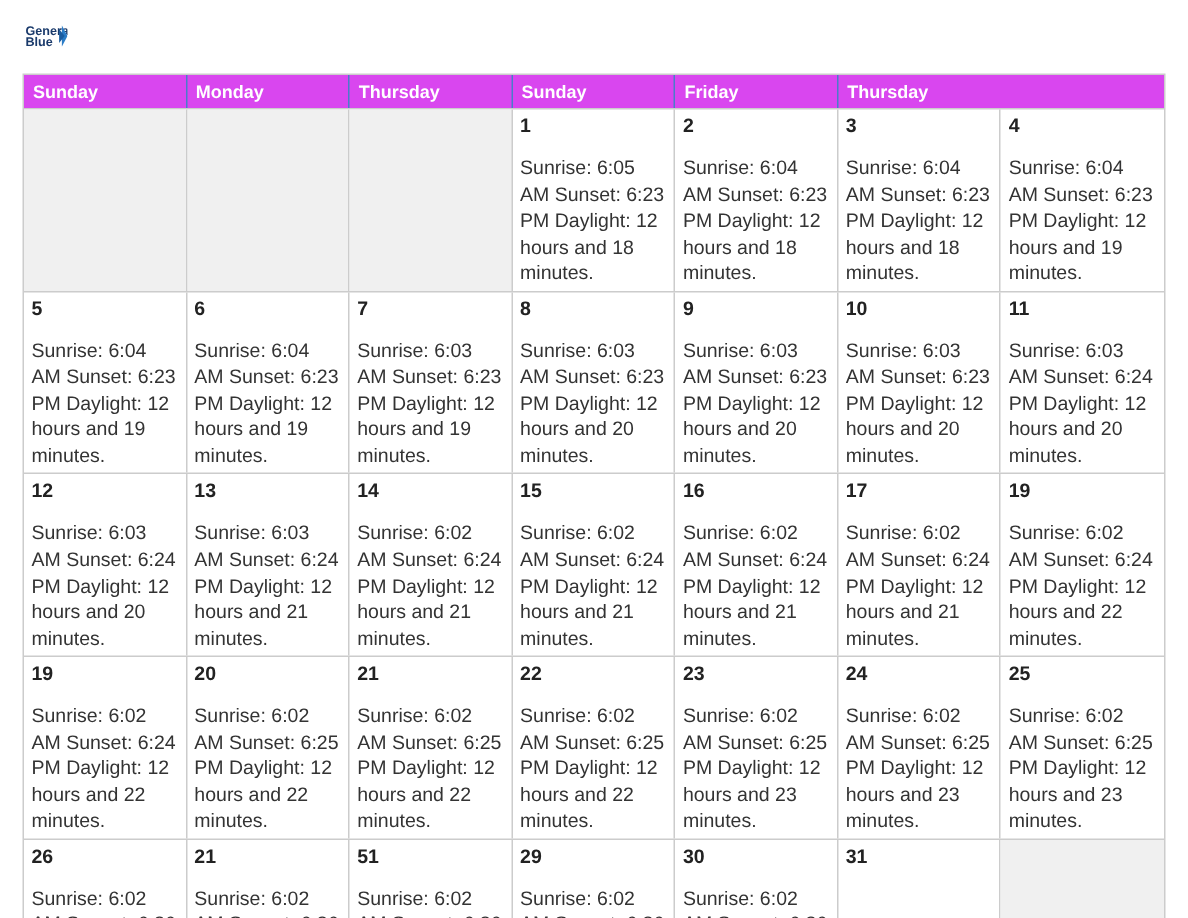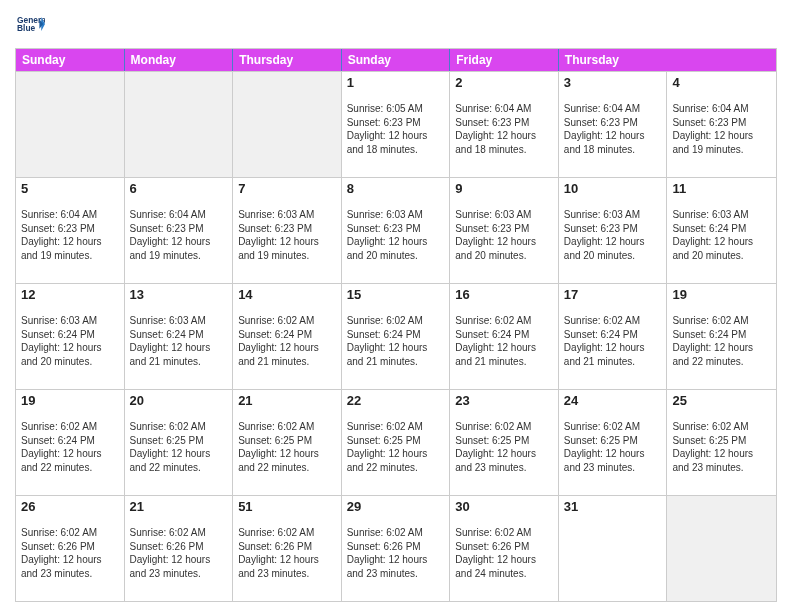--- a/index.html
+++ b/index.html
@@ -86,21 +86,21 @@
     .cal-cell:last-child { border-right: none; }
     .cal-cell.empty { background: #f9f9f9; }
     .cal-cell.shaded { background: #f0f0f0; }
     .day-number {
       font-size: 13px;
       font-weight: bold;
       color: #222;
       margin-bottom: 2px;
     }
     .cell-text {
-      font-size: 10px;
+      font-size: 13px;
       line-height: 1.35;
       color: #333;
       margin-top: 12px;
     }
   </style>
 </head>
 <body>
 
 <div class="page">
   <div class="header">

